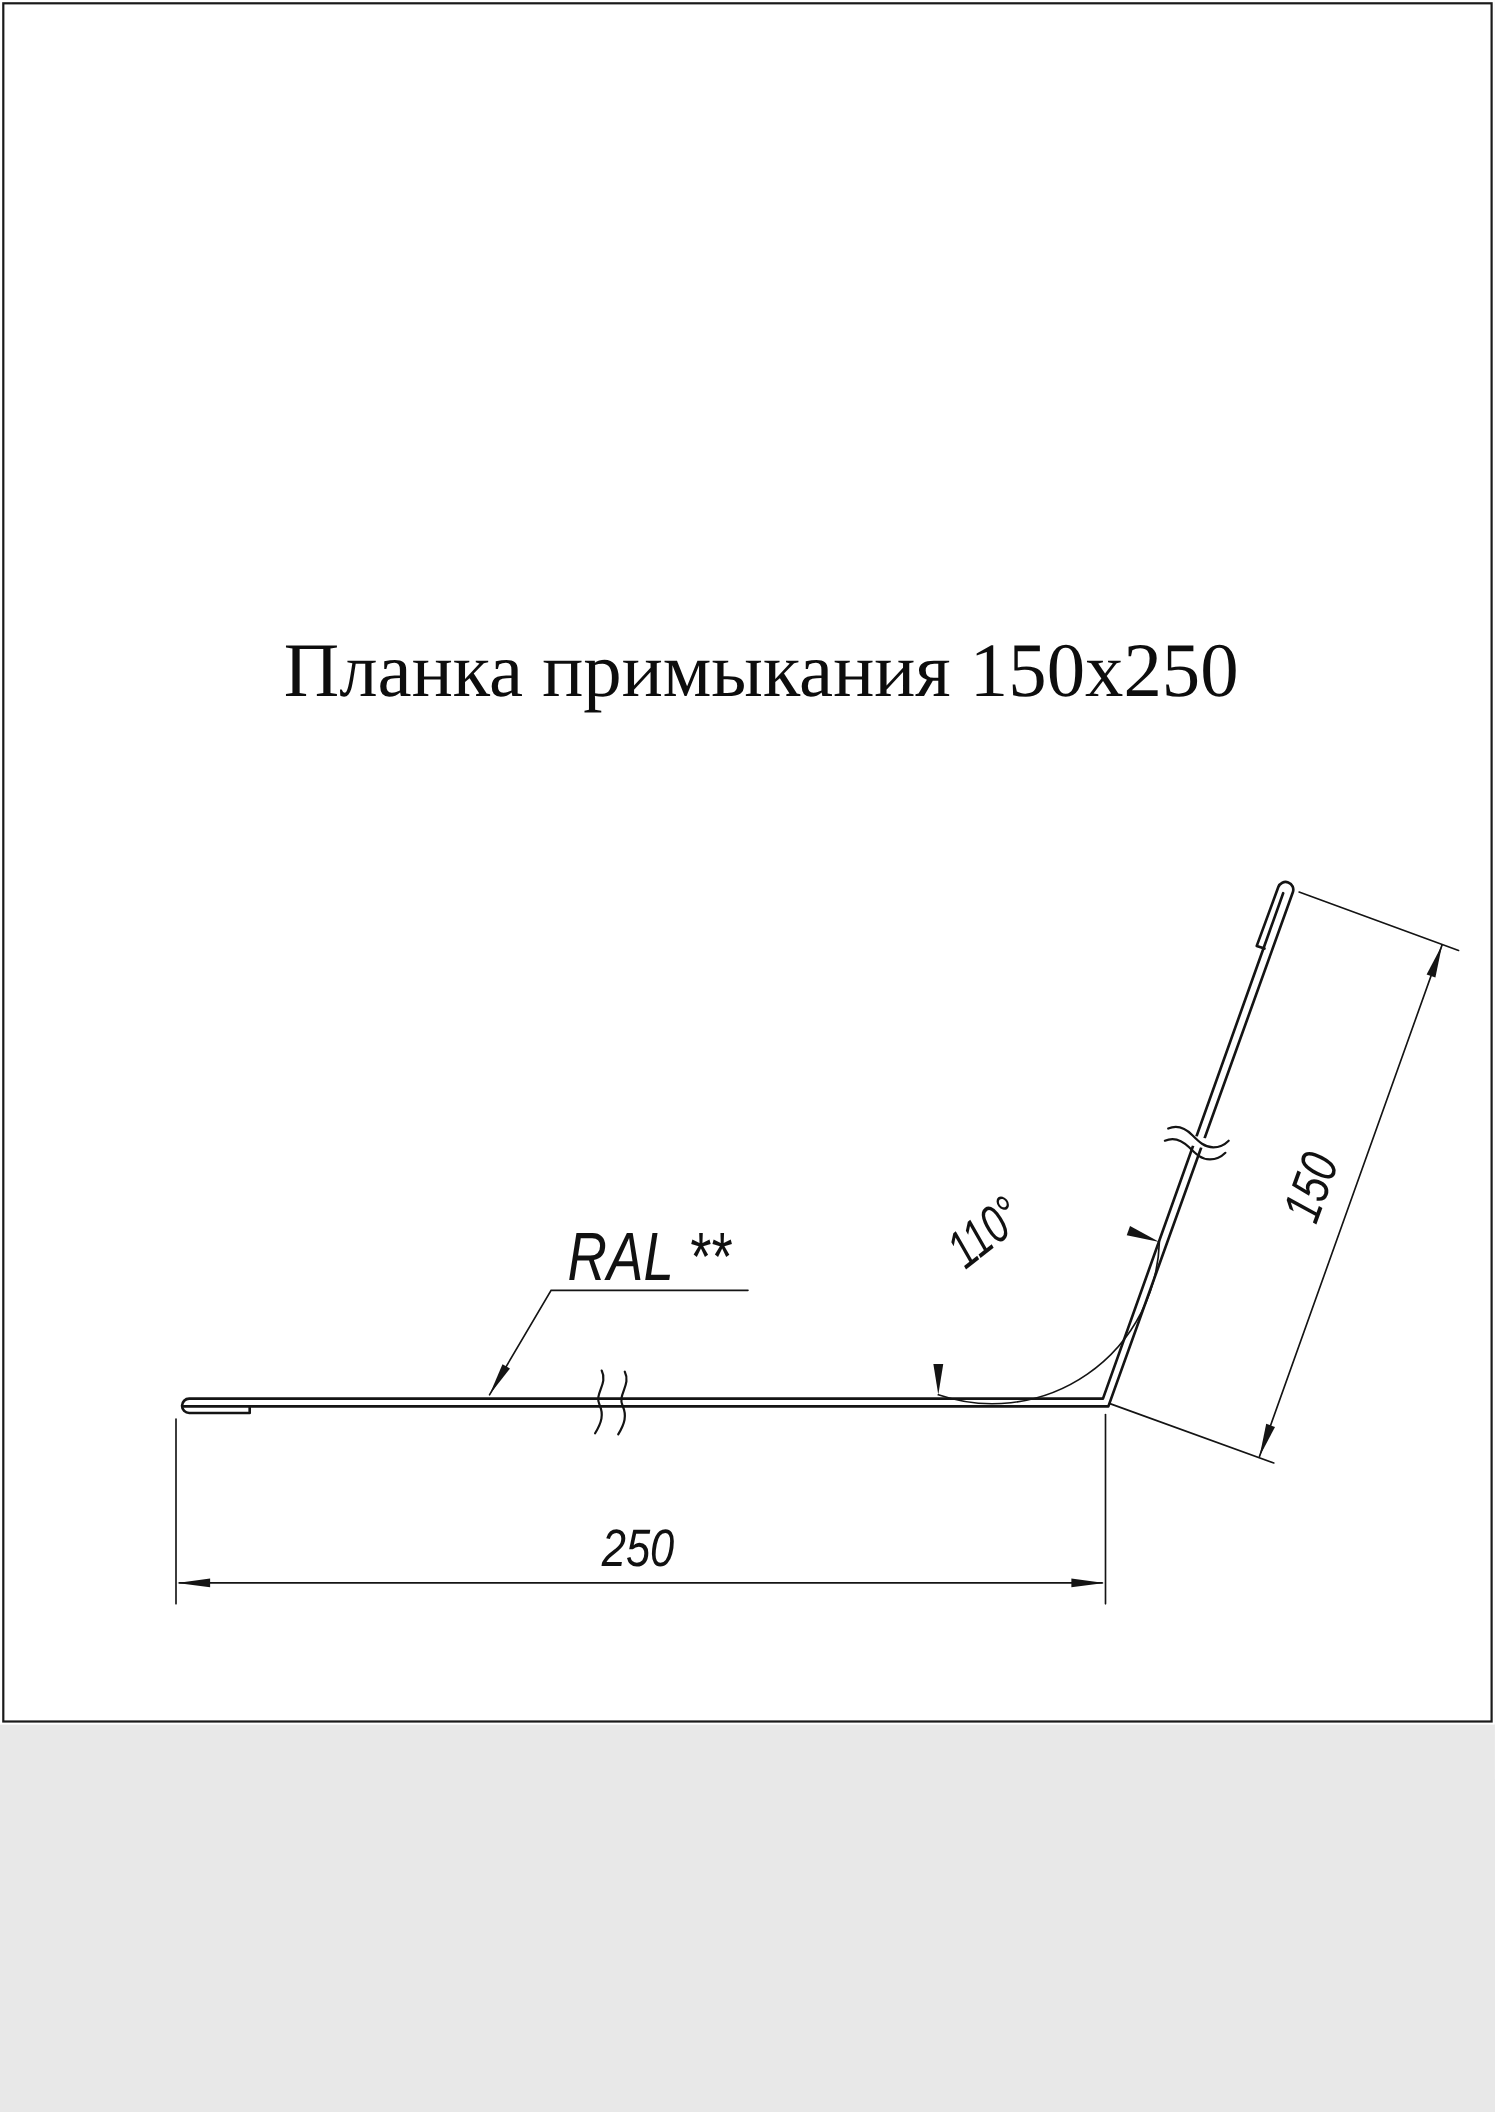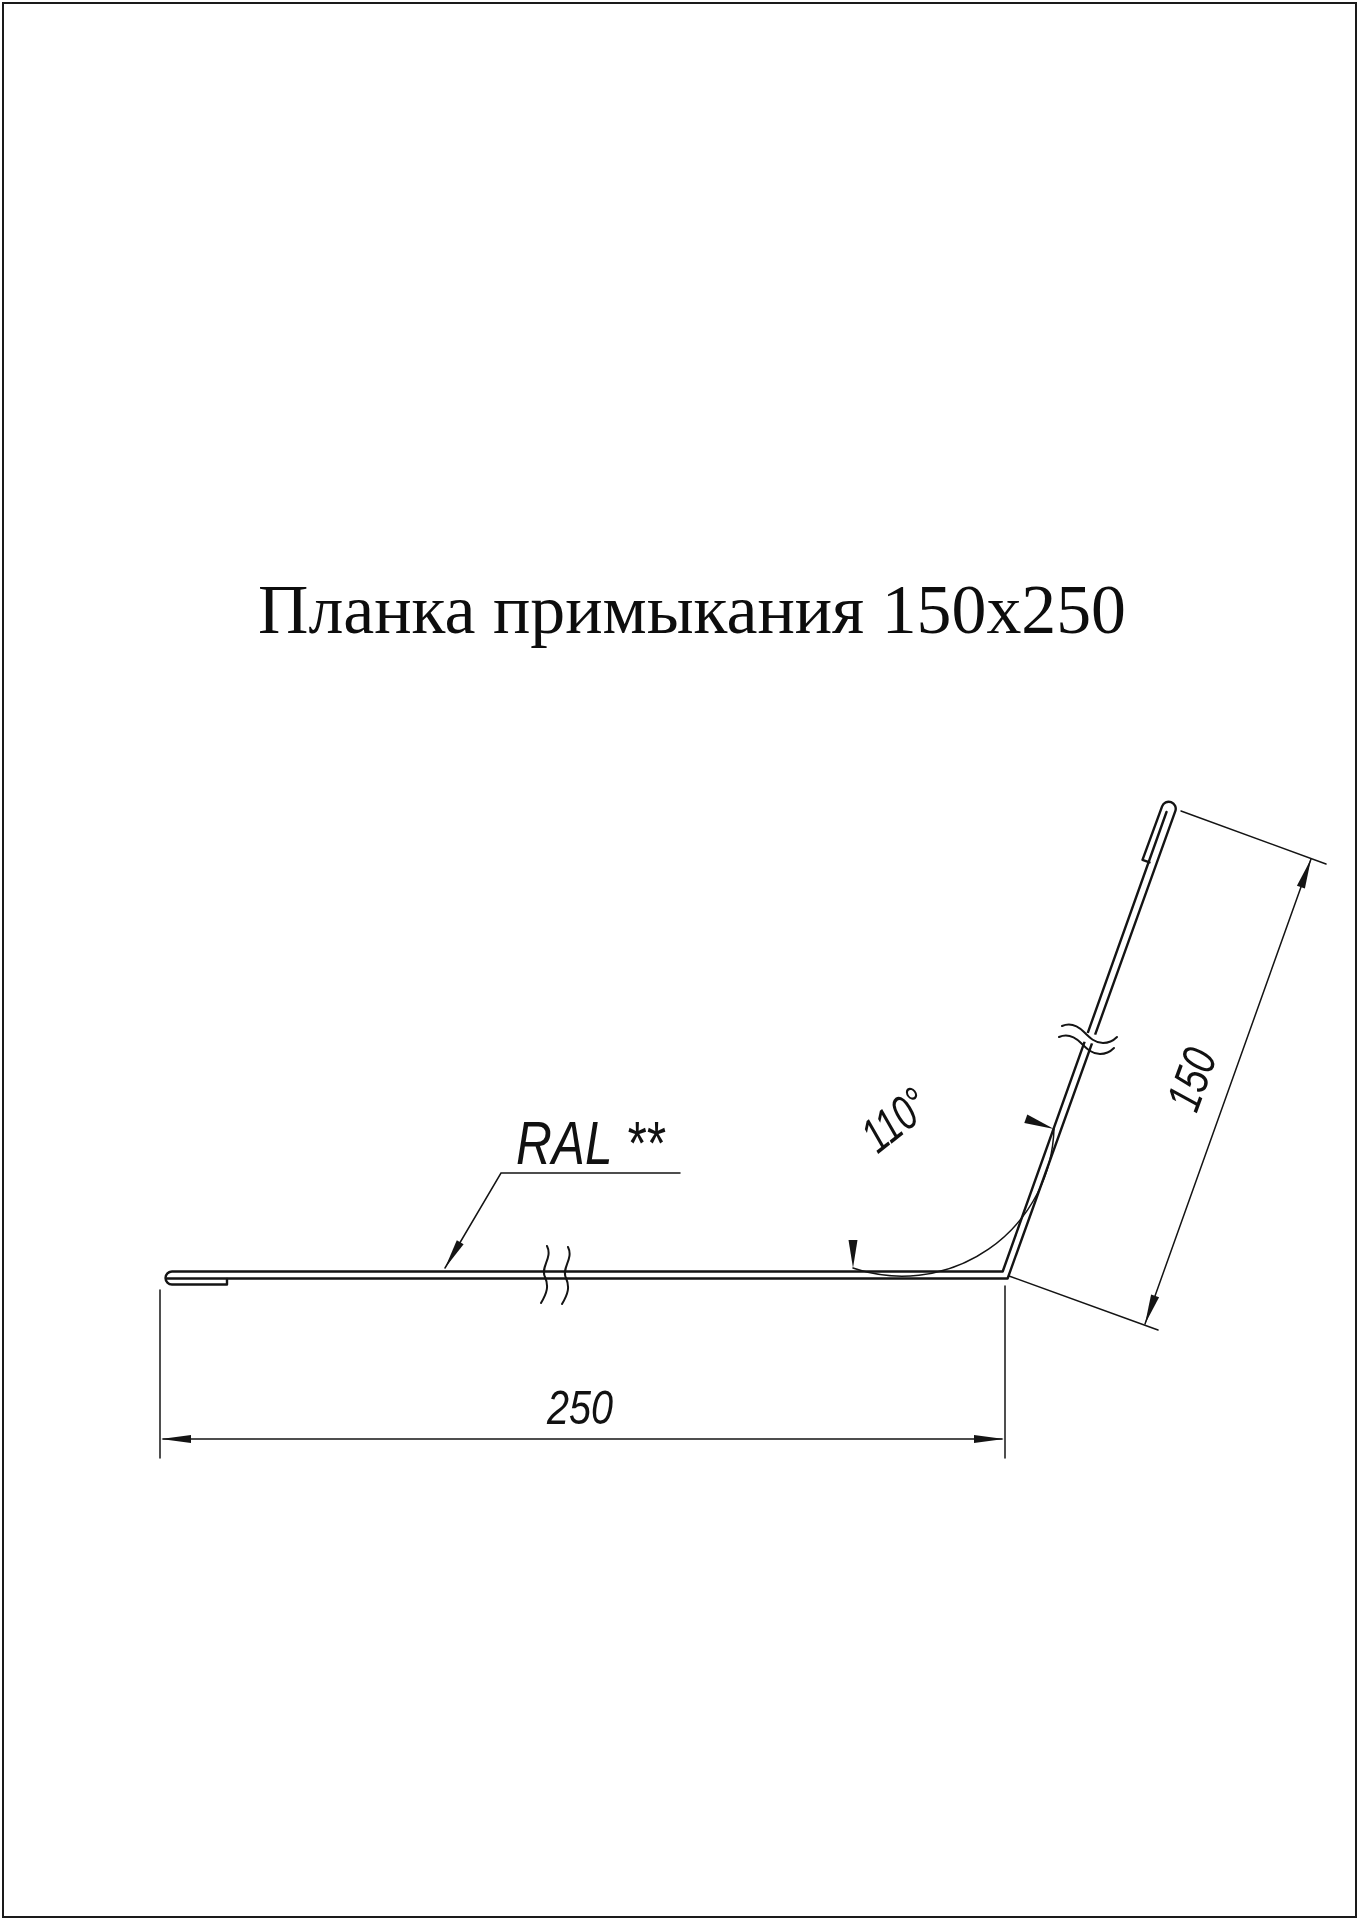--- a/index.html
+++ b/index.html
@@ -1,19 +1,19 @@
 <!DOCTYPE html>
 <html><head>
 <meta charset="utf-8">
 <style>
   html, body { margin: 0; padding: 0; background: #e8e8e8; }
   .page {
     position: relative;
     width: 1359px;
-    height: 1920px;
+    height: 1568px;
     background: #ffffff;
     overflow: hidden;
     font-family: "Liberation Sans", sans-serif;
   }
   .page-border {
     position: absolute;
     left: 2px; top: 2px; right: 2px; bottom: 2px;
     border: 2px solid #1a1a1a;
     pointer-events: none;
   }

